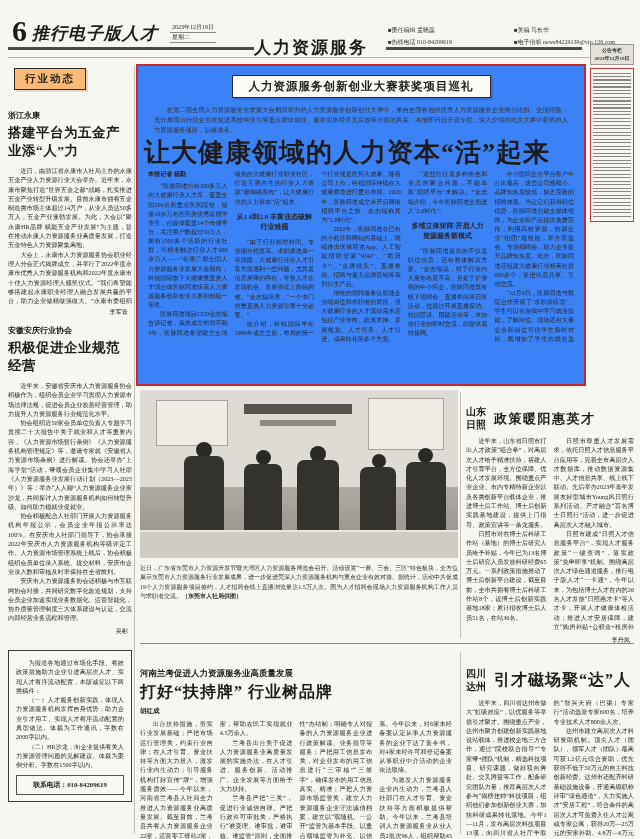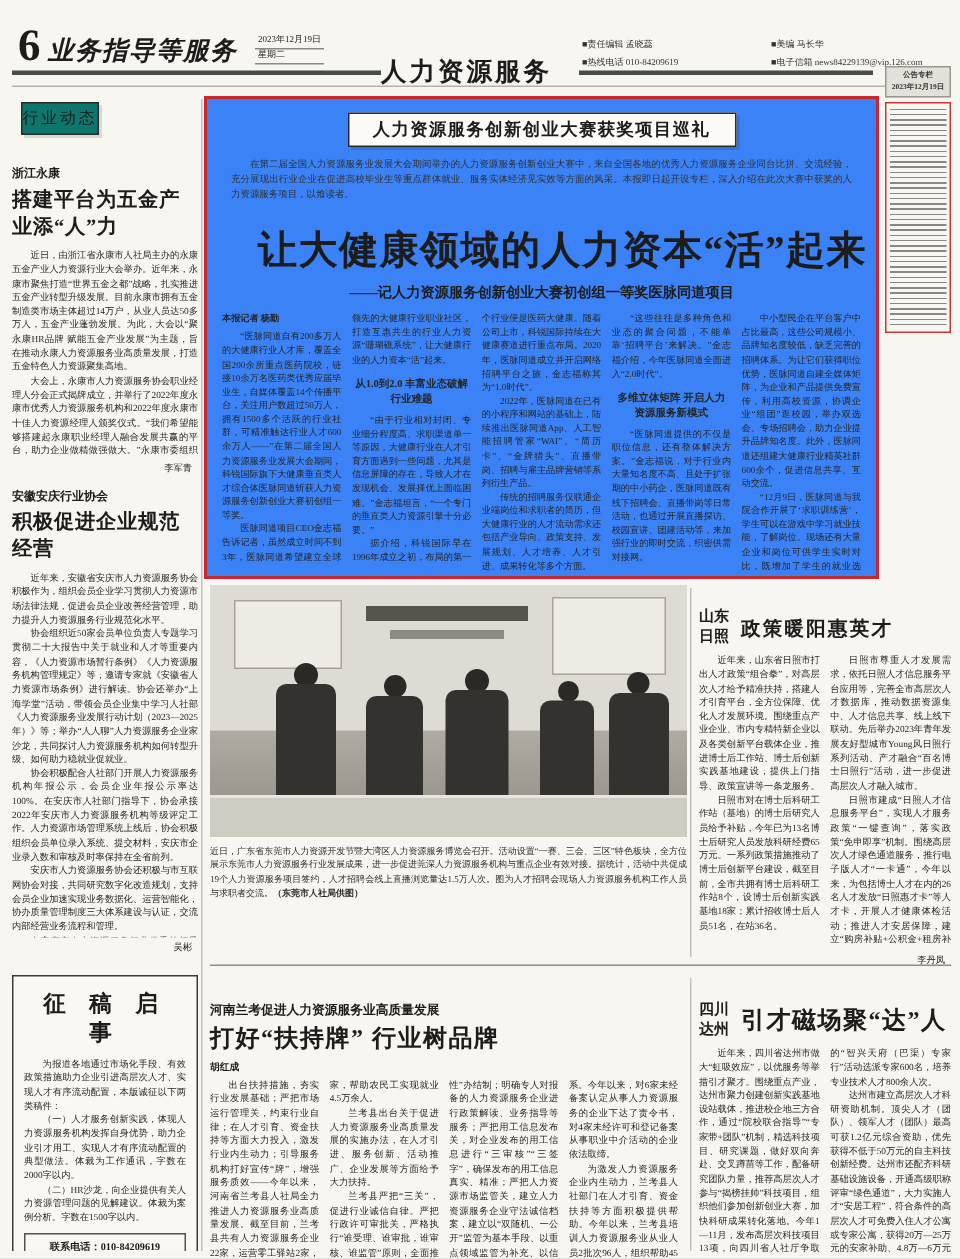--- a/index.html
+++ b/index.html
@@ -13,22 +13,22 @@
   .date-block span{display:block;border-bottom:0.5px solid #888;padding:1px 2px;}
   .head-info{position:absolute;left:388px;top:24px;width:246px;font-size:6px;line-height:2;
              display:grid;grid-template-columns:1.05fr 1fr;color:#333;}
   .hrule-a{position:absolute;top:47px;left:8px;width:246px;height:3px;background:#4a4a48;}
   .hrule-b{position:absolute;top:47px;left:386px;width:196px;height:3px;background:#4a4a48;}
   .section-title{position:absolute;top:36px;left:254px;width:132px;text-align:left;
                  font-size:17px;font-weight:900;letter-spacing:2px;}
   .hrule-c{position:absolute;top:57px;left:8px;width:624px;height:1px;background:#b5b2ab;}
   
   .left-col{position:absolute;left:8px;top:66px;width:124px;height:768px;overflow:hidden;}
-  .mini-banner{display:inline-block;border:1.5px solid #2a2a28;padding:3px 0;font-weight:400;
-               font-size:10.5px;letter-spacing:2px;background:#0f766e;margin:2px 0 12px 6px;
+  .mini-banner{display:inline-block;border:1.5px solid #2a2a28;padding:3px 10px;font-weight:700;
+               font-size:10.5px;letter-spacing:2px;background:#fdba74;margin:2px 0 12px 6px;
                box-shadow:2px 2px 0 rgba(0,0,0,.12);}
   .kicker{font-size:8px;font-weight:bold;margin:8px 0 3px;}
   .hl-13{font-size:13.5px;font-weight:900;letter-spacing:.5px;margin:0 0 6px;}
   .body-sm{font-size:6.2px;line-height:1.5;text-align:justify;color:#262522;}
   .body-sm p{margin:0;text-indent:2em;}
   .byline-r{font-size:6.2px;text-align:right;padding-right:4px;margin-top:2px;}
   .clip-a1{height:244px;overflow:hidden;}
   .clip-a2{height:140px;overflow:hidden;}
   
   .cfp{border:1.5px solid #3c3b38;margin-top:14px;padding:7px 7px 6px;background:#f9f8f3;}
@@ -36,21 +36,21 @@
   .cfp-body{height:112px;overflow:hidden;}
   .cfp-contact{border:1px solid #55534f;margin-top:5px;padding:3px 2px;text-align:center;
                font-size:6.8px;font-weight:bold;line-height:1.7;}
   
   .feature{position:absolute;left:136px;top:64px;width:450px;height:322px;border:2px solid #c8272b;
            background:#3b82f6;box-sizing:border-box;}
   .feat-banner{width:fit-content;margin:9px auto 0;border:1.5px solid #2a2a28;padding:3px 16px;
                font-weight:900;font-size:11.5px;letter-spacing:1px;background:#fcfbf7;
                box-shadow:2px 2px 0 rgba(0,0,0,.12);}
   .feat-intro{margin:7px 16px 0;font-size:6.3px;line-height:1.6;text-align:justify;text-indent:2em;color:#30302c;}
-  .feat-headline{margin:14px 6px 0;text-align:right;font-size:26px;font-weight:900;letter-spacing:1px;}
+  .feat-headline{margin:0 6px 0;text-align:left;font-size:26px;font-weight:900;letter-spacing:1px;}
   .feat-subhead{text-align:center;font-size:9.5px;font-weight:bold;margin:5px 0 7px;}
   .feat-body{margin:0 10px;height:176px;column-count:5;column-gap:7px;column-fill:auto;
              font-size:6.1px;line-height:1.5;text-align:justify;overflow:hidden;color:#262522;}
   .feat-body p{margin:0;text-indent:2em;}
   .feat-body h4{font-size:7px;text-align:center;margin:5px 2px;font-weight:900;}
   .feat-body .fb-byline{text-indent:0;font-weight:bold;margin-bottom:3px;}
   
   .notice{position:absolute;left:590px;top:44px;width:44px;}
   .notice-head{border:1px solid #9a9790;background:#e3e1da;font-size:5px;line-height:1.5;
                text-align:center;padding:2px 0;font-weight:bold;color:#333;}
@@ -85,21 +85,21 @@
   .vsep{position:absolute;width:1px;background:#c2bfb8;}
   .hsep{position:absolute;height:1px;background:#8f8c85;}
 </style>
 </head>
 <body>
 
 <div class="page">
 
   <div class="masthead">
     <div class="page-num">6</div>
-    <div class="paper-name">业务指导等服务</div>
+    <div class="paper-name">推行电子版人才</div>
     <div class="date-block">
       <span>2023年12月19日</span>
       <span>星期二</span>
     </div>
   </div>
   <div class="head-info">
     <span>■责任编辑 孟晓蕊</span>
     <span>■美编 马长华</span>
     <span>■热线电话 010-84209619</span>
     <span>■电子信箱 news84229139@vip.126.com</span>
@@ -129,39 +129,37 @@
           <p>近年来，安徽省安庆市人力资源服务协会积极作为，组织会员企业学习贯彻人力资源市场法律法规，促进会员企业改善经营管理，助力提升人力资源服务行业规范化水平。</p>
           <p>协会组织近50家会员单位负责人专题学习贯彻二十大报告中关于就业和人才等重要内容，《人力资源市场暂行条例》《人力资源服务机构管理规定》等，邀请专家就《安徽省人力资源市场条例》进行解读。协会还举办“上海学堂”活动，带领会员企业集中学习人社部《人力资源服务业发展行动计划（2023—2025年）》等；举办“人人聊”人力资源服务企业家沙龙，共同探讨人力资源服务机构如何转型升级、如何助力稳就业促就业。</p>
           <p>协会积极配合人社部门开展人力资源服务机构年报公示，会员企业年报公示率达100%。在安庆市人社部门指导下，协会承接2022年安庆市人力资源服务机构等级评定工作。人力资源市场管理系统上线后，协会积极组织会员单位录入系统、提交材料，安庆市企业录入数和审核及时率保持在全省前列。</p>
           <p>安庆市人力资源服务协会还积极与市互联网协会对接，共同研究数字化改造规划，支持会员企业加速实现业务数据化、运营智能化，协办质量管理制度三大体系建设与认证，交流内部经营业务流程和管理。</p>
           <p>在安庆市人力资源服务行业党委的领导下，协会党支部分别与苏州市人力资源服务行业协会党支部、合肥市人力资源服务协会党支部等签订党建共建协议，在“理论研讨、业务合作、交流互鉴”等领域开展合作，实现行业信息互通、企业资源共享、业务合作共赢和党建品牌共建。</p>
         </div>
       <div class="byline-r">吴彬</div>
     </div>
 
     <div class="cfp">
-      <div class="cfp-title">征 稿 启 事</div>
       <div class="body-sm cfp-body">
           <p>为报道各地通过市场化手段、有效政策措施助力企业引进高层次人才、实现人才有序流动配置，本版诚征以下两类稿件：</p>
           <p>（一）人才服务创新实践，体现人力资源服务机构发挥自身优势，助力企业引才用工、实现人才有序流动配置的典型做法。体裁为工作通讯，字数在2000字以内。</p>
           <p>（二）HR沙龙，向企业提供有关人力资源管理问题的见解建议。体裁为案例分析。字数在1500字以内。</p>
           <p>本版诚征各类人力资源服务机构招聘会现场工作类新闻图片。</p>
         </div>
       <div class="cfp-contact">
         <div>联系电话：010-84209619</div>
 
       </div>
     </div>
   </div>
 
   <div class="feature">
     <div class="feat-banner">人力资源服务创新创业大赛获奖项目巡礼</div>
     <p class="feat-intro">在第二届全国人力资源服务业发展大会期间举办的人力资源服务创新创业大赛中，来自全国各地的优秀人力资源服务企业同台比拼、交流经验，充分展现出行业企业在促进高校毕业生等重点群体就业、服务实体经济见实效等方面的风采。本报即日起开设专栏，深入介绍在此次大赛中获奖的人力资源服务项目，以飨读者。</p>
     <div class="feat-headline">让大健康领域的人力资本“活”起来</div>
-    <div class="feat-subhead">——记人力资源服务创新创业大赛初创组一等奖医脉同道项目</div>
     <div class="feat-body">
         <p class="fb-byline">本报记者 杨勤</p>
         <p>“医脉同道自有200多万人的大健康行业人才库，覆盖全国200余所重点医药院校，链接10余万名医药类优秀应届毕业生，自媒体覆盖14个传播平台，关注用户数超过50万人，拥有1500多个活跃的行业社群，可精准触达行业人才600余万人——”在第二届全国人力资源服务业发展大会期间，科锐国际旗下大健康垂直类人才综合体医脉同道斩获人力资源服务创新创业大赛初创组一等奖。</p>
         <p>医脉同道项目CEO金志福告诉记者，虽然成立时间不到3年，医脉同道希望建立全球领先的大健康行业职业社区，打造互惠共生的行业人力资源“珊瑚礁系统”，让大健康行业的人力资本“活”起来。</p>
         <h4>从1.0到2.0 丰富业态破解行业难题</h4>
         <p>“由于行业相对封闭、专业细分程度高、求职渠道单一等原因，大健康行业在人才引育方面遇到一些问题，尤其是信息屏障的存在，导致人才在发现机会、发展择优上面临困难。”金志福坦言，“一个专门的垂直类人力资源引擎十分必要。”</p>
         <p>据介绍，科锐国际早在1996年成立之初，布局的第一个行业便是医药大健康。随着公司上市，科锐国际持续在大健康赛道进行重点布局。2020年，医脉同道成立并开启网络招聘平台之旅，金志福称其为“1.0时代”。</p>
         <p>2022年，医脉同道在已有的小程序和网站的基础上，陆续推出医脉同道App、人工智能招聘管家“WAI”、“简历卡”、“金牌猎头”、直播带岗、招聘与雇主品牌营销等系列衍生产品。</p>
         <p>传统的招聘服务仅联通企业端岗位和求职者的简历，但大健康行业的人才流动需求还包括产业导向、政策支持、发展规划、人才培养、人才引进、成果转化等多个方面。</p>
         <p>“这些往往是多种角色和业态的聚合问题，不能单靠‘招聘平台’来解决。”金志福介绍，今年医脉同道全面进入“2.0时代”。</p>

